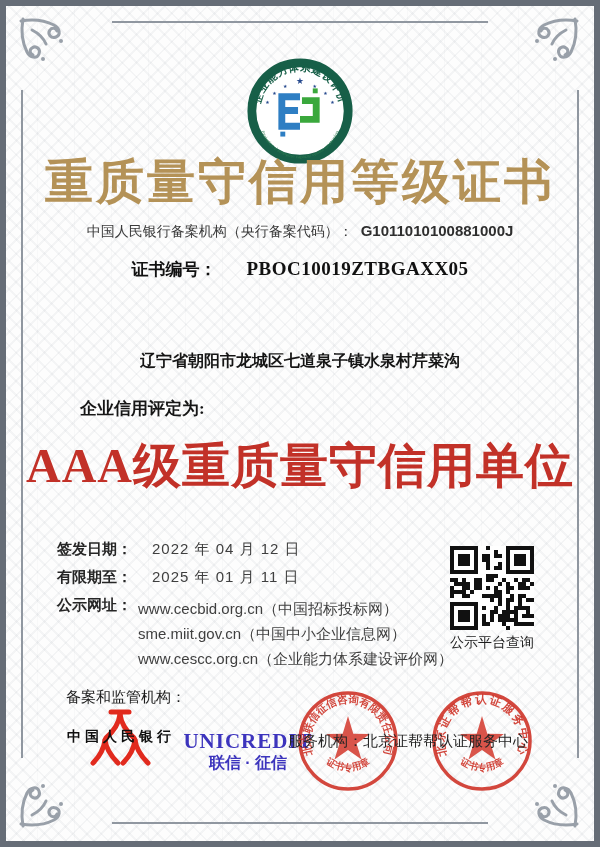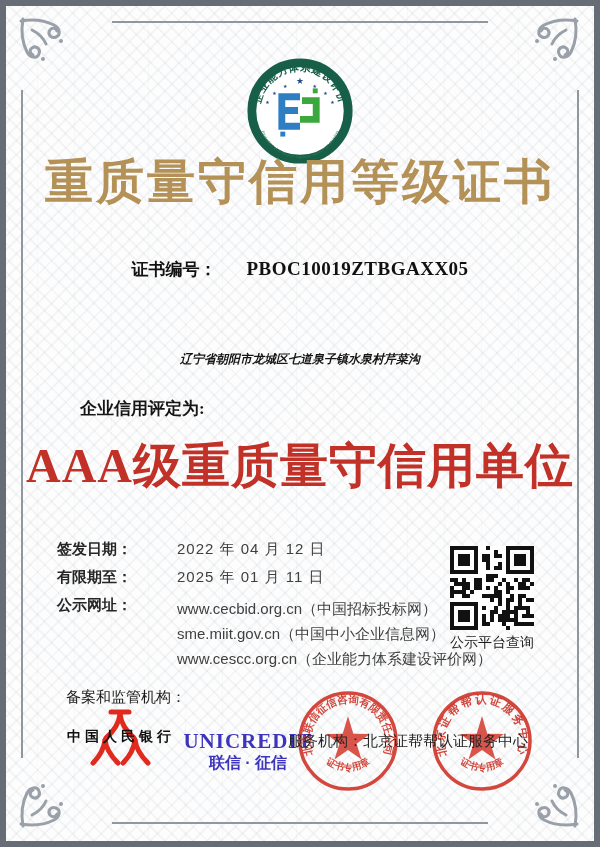--- a/index.html
+++ b/index.html
@@ -22,27 +22,27 @@
   .center{left:0;width:100%;text-align:center;}
   .title{top:150px;font-size:48px;font-weight:bold;letter-spacing:3px;color:#b49257;z-index:3;}
   .subtitle{top:222px;font-size:14px;color:#3a3a3a;z-index:3;}
   .subtitle .code{font-size:15px;font-weight:bold;margin-left:8px;color:#2e2e2e;}
   .certno{top:258px;z-index:3;font-family:"Liberation Serif",serif;}
   .certno .lbl{font-size:17px;font-weight:bold;color:#111;}
   .certno .val{font-size:19px;font-weight:bold;color:#111;margin-left:30px;letter-spacing:.5px;}
   .company{top:292px;z-index:3;}
   .company .nm{display:inline-block;font-family:"Liberation Serif",serif;font-size:34px;font-weight:bold;color:#101010;
     padding:0 6px 8px 6px;border-bottom:3px solid #101010;letter-spacing:1px;}
-  .address{top:351px;font-family:"Liberation Serif",serif;font-size:12px;font-weight:bold;color:#151515;z-index:3;font-style:italic;}
+  .address{top:351px;font-family:"Liberation Serif",serif;font-size:16px;font-weight:bold;color:#151515;z-index:3;}
   .rating-intro{left:80px;top:397px;font-family:"Liberation Serif",serif;font-size:17px;font-weight:bold;color:#161616;z-index:3;}
   .rating{top:434px;font-family:"Liberation Serif",serif;font-size:48px;font-weight:bold;color:#c23128;letter-spacing:1px;z-index:3;}
   .info{left:57px;top:540px;width:390px;z-index:3;font-size:15px;}
-  .info .row{display:flex;margin-bottom:9px;gap:39px;}
+  .info .row{display:flex;margin-bottom:9px;}
   .ilbl{font-weight:bold;color:#262626;white-space:nowrap;}
-  .ival{color:#3f3f3f;margin-left:6px;letter-spacing:1px;white-space:nowrap;}
+  .ival{color:#3f3f3f;margin-left:20px;letter-spacing:1px;white-space:nowrap;}
   .urllist{margin-left:6px;color:#3f3f3f;}
   .urllist div{line-height:25px;white-space:nowrap;}
   .qr{left:450px;top:546px;z-index:3;}
   .qr-caption{left:428px;top:634px;width:128px;text-align:center;font-size:14px;color:#1d1d1d;z-index:3;}
   .reg-label{left:66px;top:688px;font-size:15px;font-weight:normal;color:#1c1c1c;z-index:3;}
   .pboc-logo{left:82px;top:708px;z-index:3;}
   .pboc-name{left:60px;top:728px;width:122px;text-align:center;font-family:"Liberation Serif",serif;
     font-size:14px;font-weight:bold;letter-spacing:4px;color:#101010;z-index:3;}
   .uni-en{left:168px;top:729px;width:160px;text-align:center;font-family:"Liberation Serif",serif;
     font-size:21px;font-weight:900;color:#3c34bd;letter-spacing:1px;z-index:3;}
@@ -119,20 +119,23 @@
     <path d="M36,40 h22 v7 h-15 v7 h13 v7 h-13 v9 h15 v7 h-22 z" fill="#2e7ec3"></path>
     <path d="M60,44 h18 v26 h-20 v-7 h13 v-12 h-11 z" fill="#3aa83c"></path>
     <rect x="71" y="35" width="5" height="5" fill="#3aa83c"></rect>
     <rect x="38" y="79" width="5" height="5" fill="#2e7ec3"></rect>
     <text font-size="4.3" fill="#2e7d52">
       <textPath href="#embBot" xlink:href="#embBot" startOffset="50%" text-anchor="middle">Evaluation of enterprise capacity system construction</textPath>
     </text>
   </svg>
 
   <div class="abs center title">重质量守信用等级证书</div>
+  <div class="abs center subtitle">
+    <span>中国人民银行备案机构（央行备案代码）：</span><span class="code">G1011010100881000J</span>
+  </div>
 
   <div class="abs center certno">
     <span class="lbl">证书编号：</span><span class="val">PBOC10019ZTBGAXX05</span>
   </div>
 
   <div class="abs center address">辽宁省朝阳市龙城区七道泉子镇水泉村芹菜沟</div>
 
   <div class="abs rating-intro">企业信用评定为:</div>
   <div class="abs center rating">AAA级重质量守信用单位</div>
 

